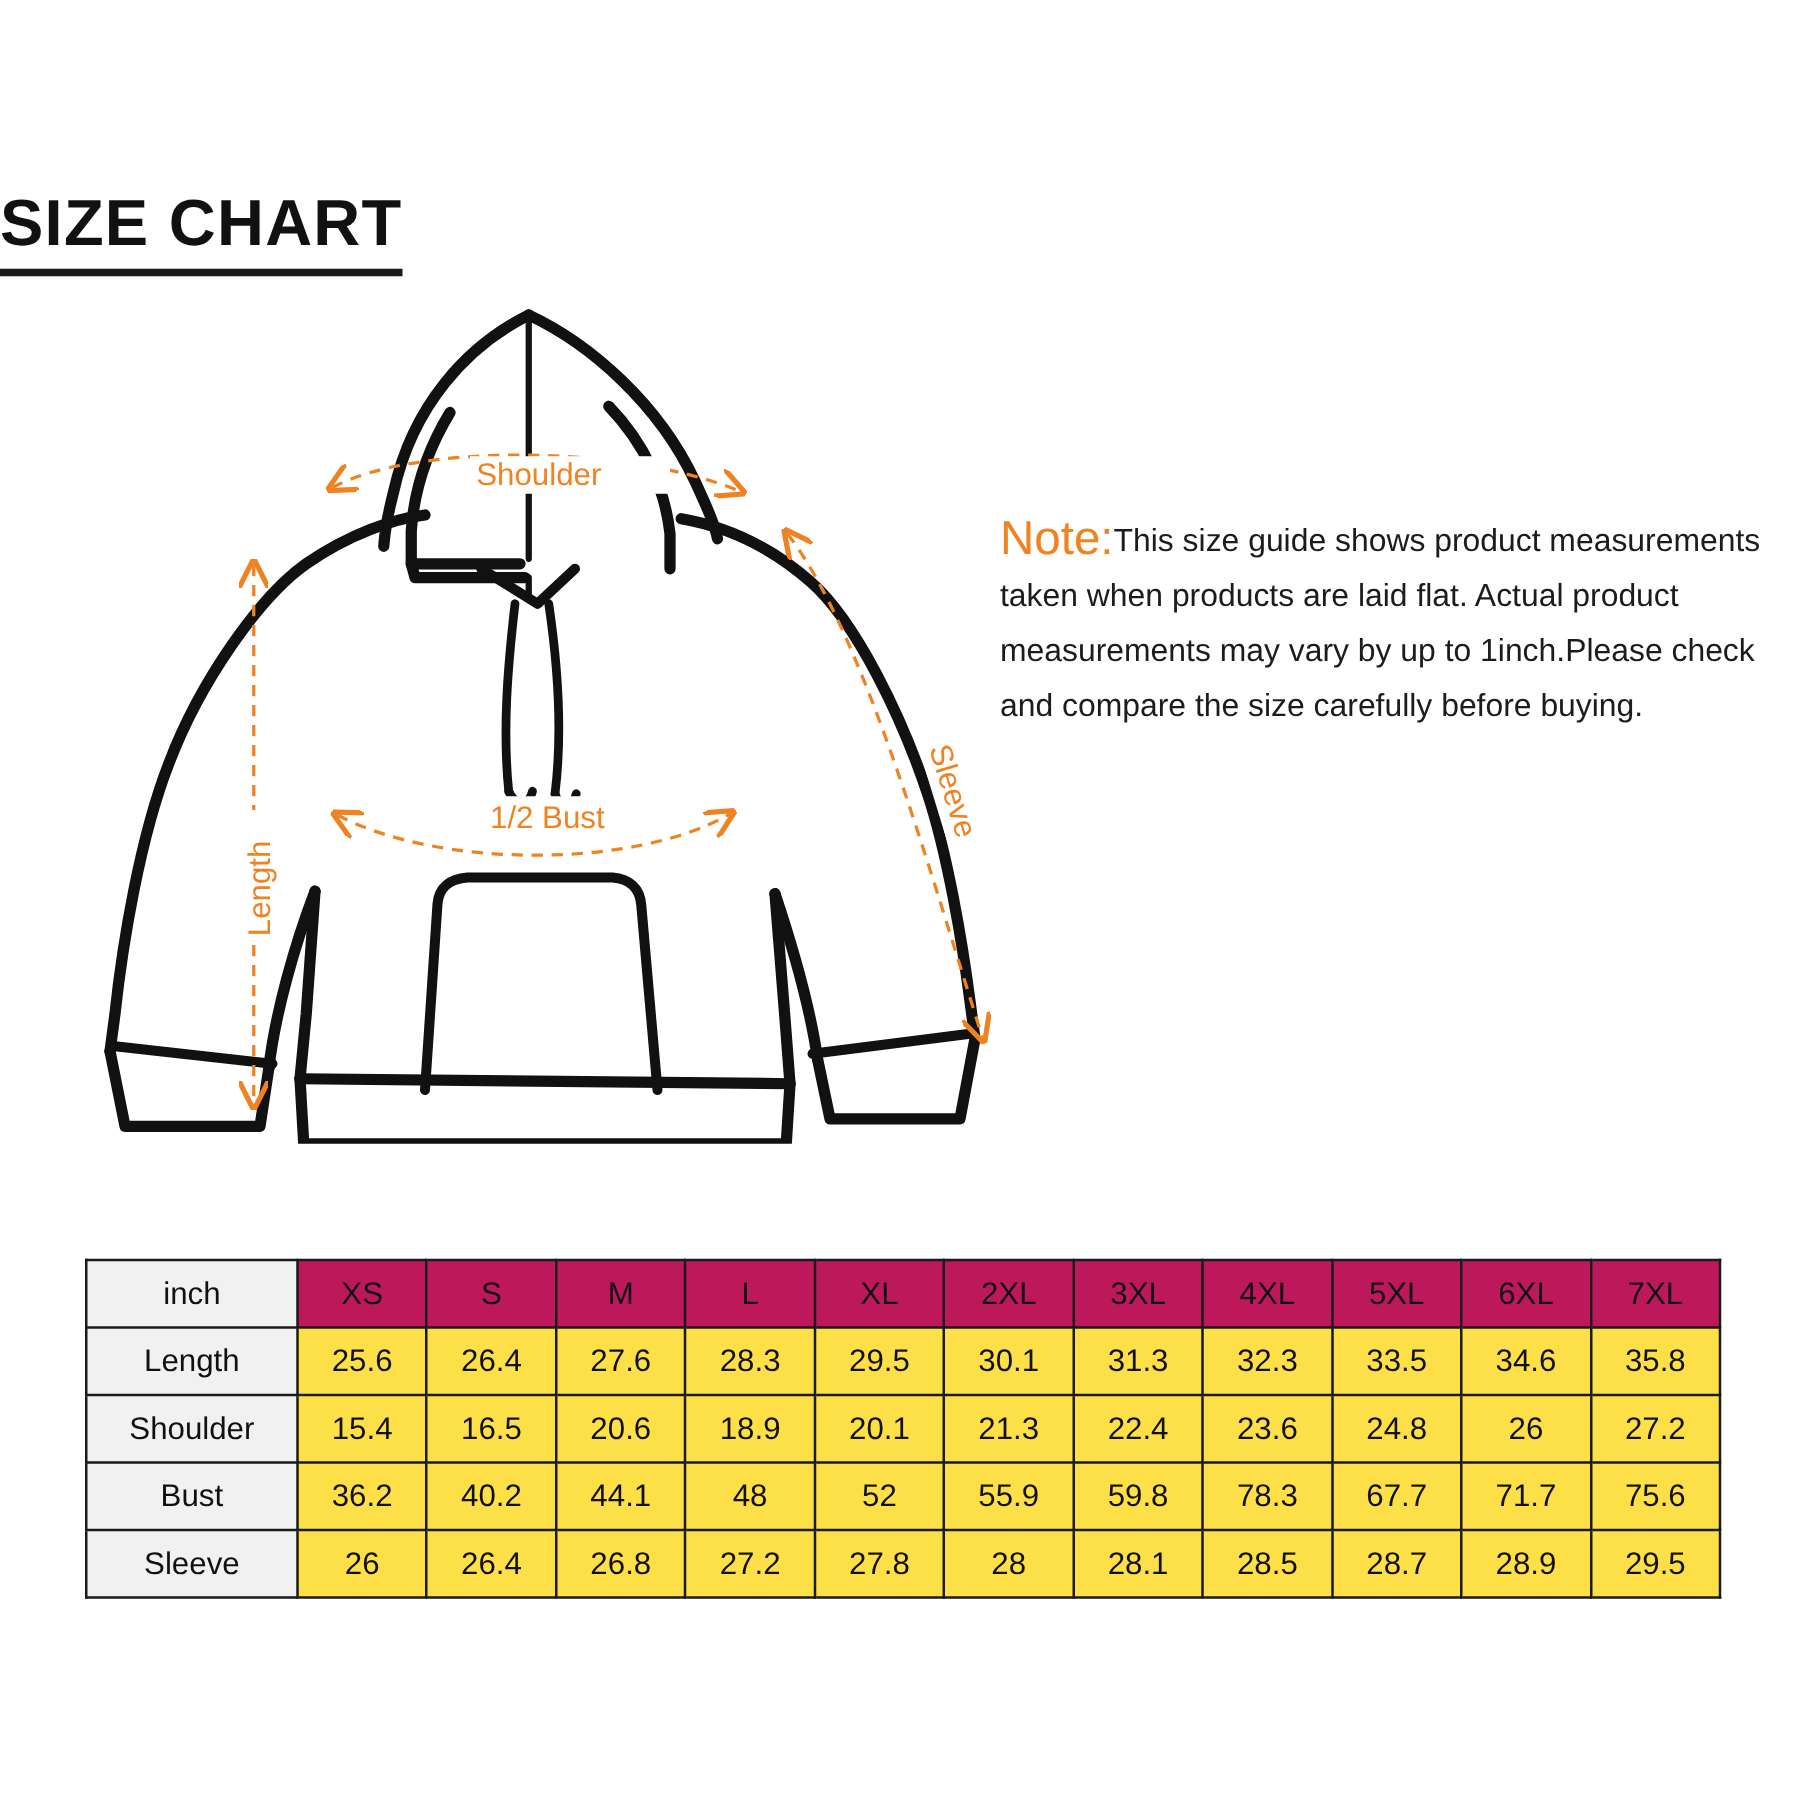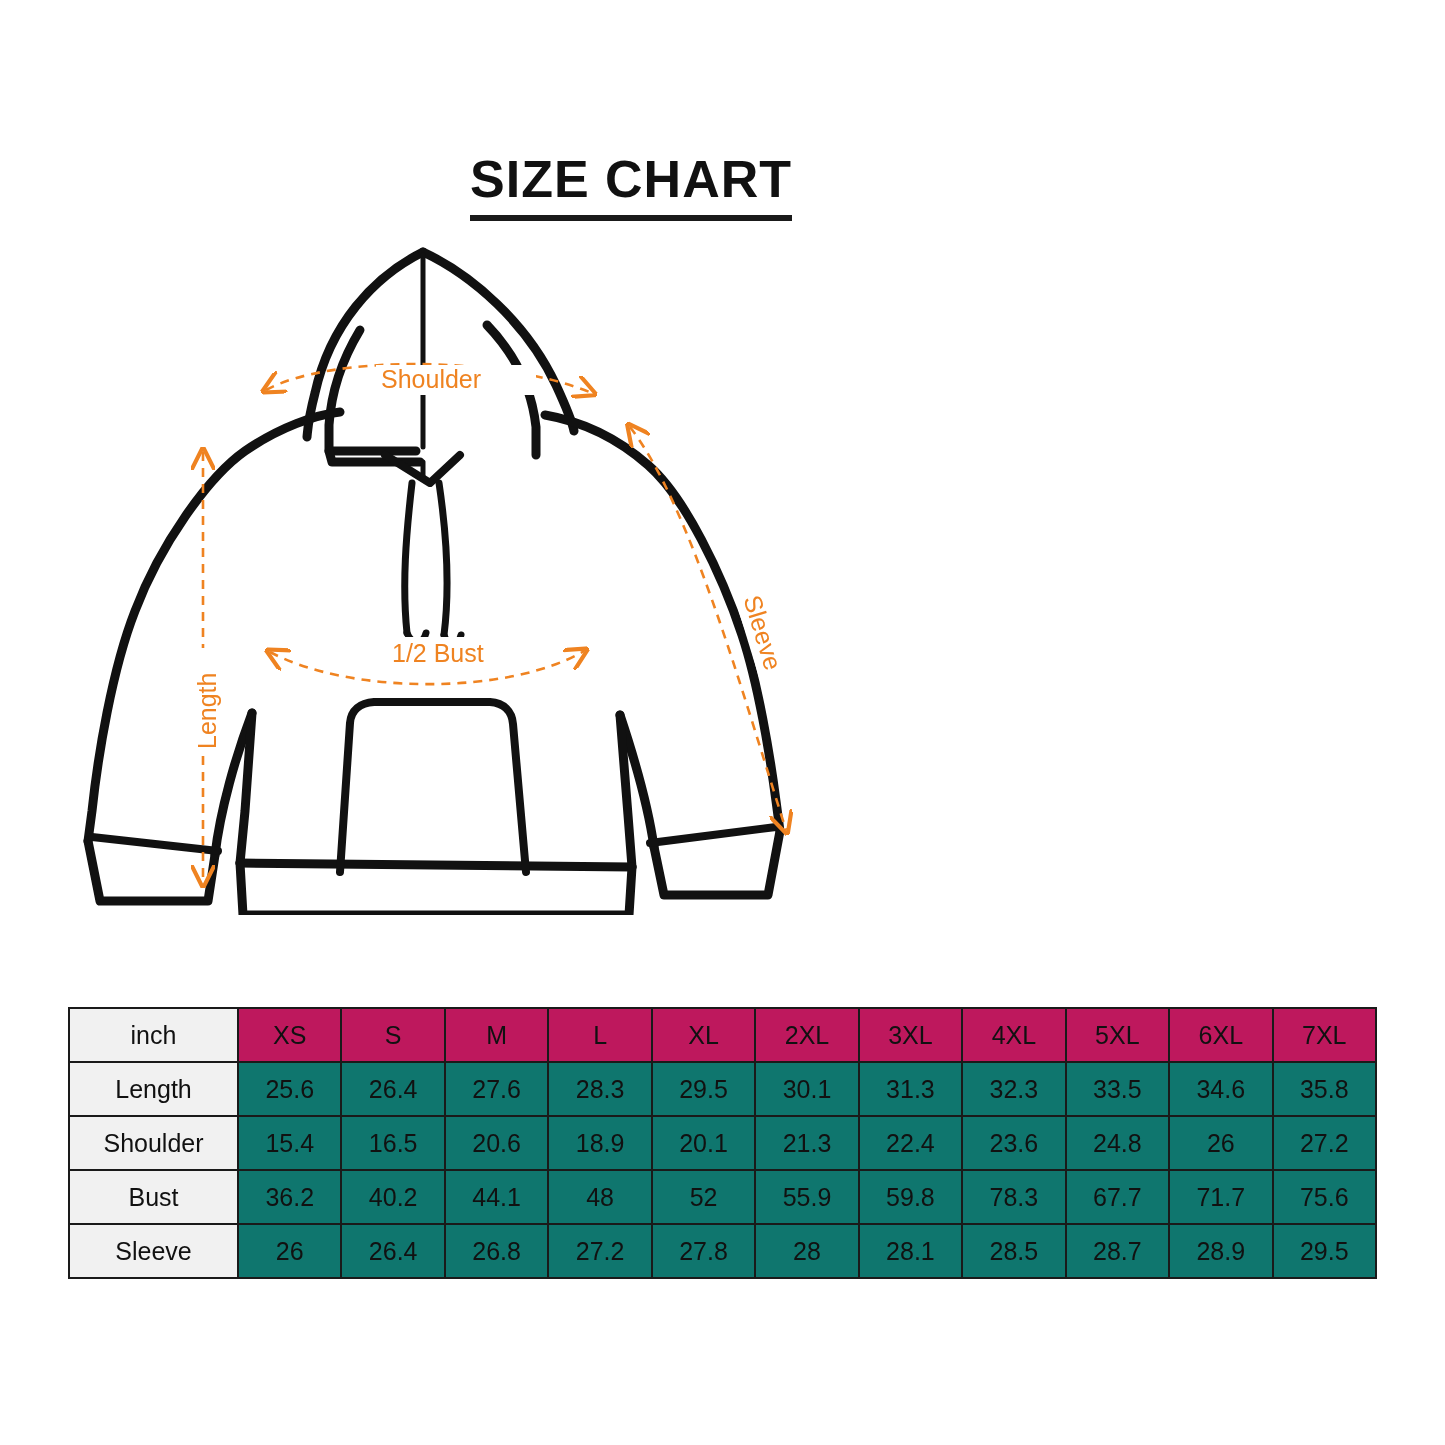--- a/index.html
+++ b/index.html
@@ -20,21 +20,21 @@
     width: 1445px;
     height: 1445px;
   }
 
   
   .title-wrap {
     position: absolute;
     top: 152px;
     left: 0;
     width: 1262px;
-    text-align: center;
+    text-align: left;
   }
   .title {
     display: inline-block;
     font-size: 52px;
     font-weight: bold;
     letter-spacing: 1px;
     color: #111111;
     padding-bottom: 8px;
     border-bottom: 6px solid #1a1a1a;
     line-height: 1.05;
@@ -82,21 +82,21 @@
     width: 1309px;
     table-layout: fixed;
   }
   table.size-table td {
     border: 2px solid #1a1a1a;
     height: 52px;
     text-align: center;
     vertical-align: middle;
     font-size: 25px;
     color: #111111;
-    background: #0f766e;
+    background: #fde047;
     padding: 0;
   }
   table.size-table td.rowhead {
     background: #f1f1f1;
     width: 167px;
   }
   table.size-table tr:first-child td {
     background: #be185d;
   }
   table.size-table tr:first-child td.rowhead {
@@ -194,20 +194,23 @@
         </g>
 
         <g transform="translate(716,432) rotate(73)">
           <rect x="-54" y="-24" width="112" height="30" fill="#ffffff"></rect>
           <text x="-50" y="-2">Sleeve</text>
         </g>
       </g>
     </svg>
   </div>
 
+  <div class="note">
+    <span class="note-label">Note:</span><span>This size guide shows product measurements taken when products are laid flat. Actual product measurements may vary by up to 1inch.Please check and compare the size carefully before buying.</span>
+  </div>
 
   <div class="table-wrap">
     <table class="size-table">
       <tbody>
         <tr>
           <td class="rowhead">inch</td>
           <td>XS</td>
           <td>S</td>
           <td>M</td>
           <td>L</td>

